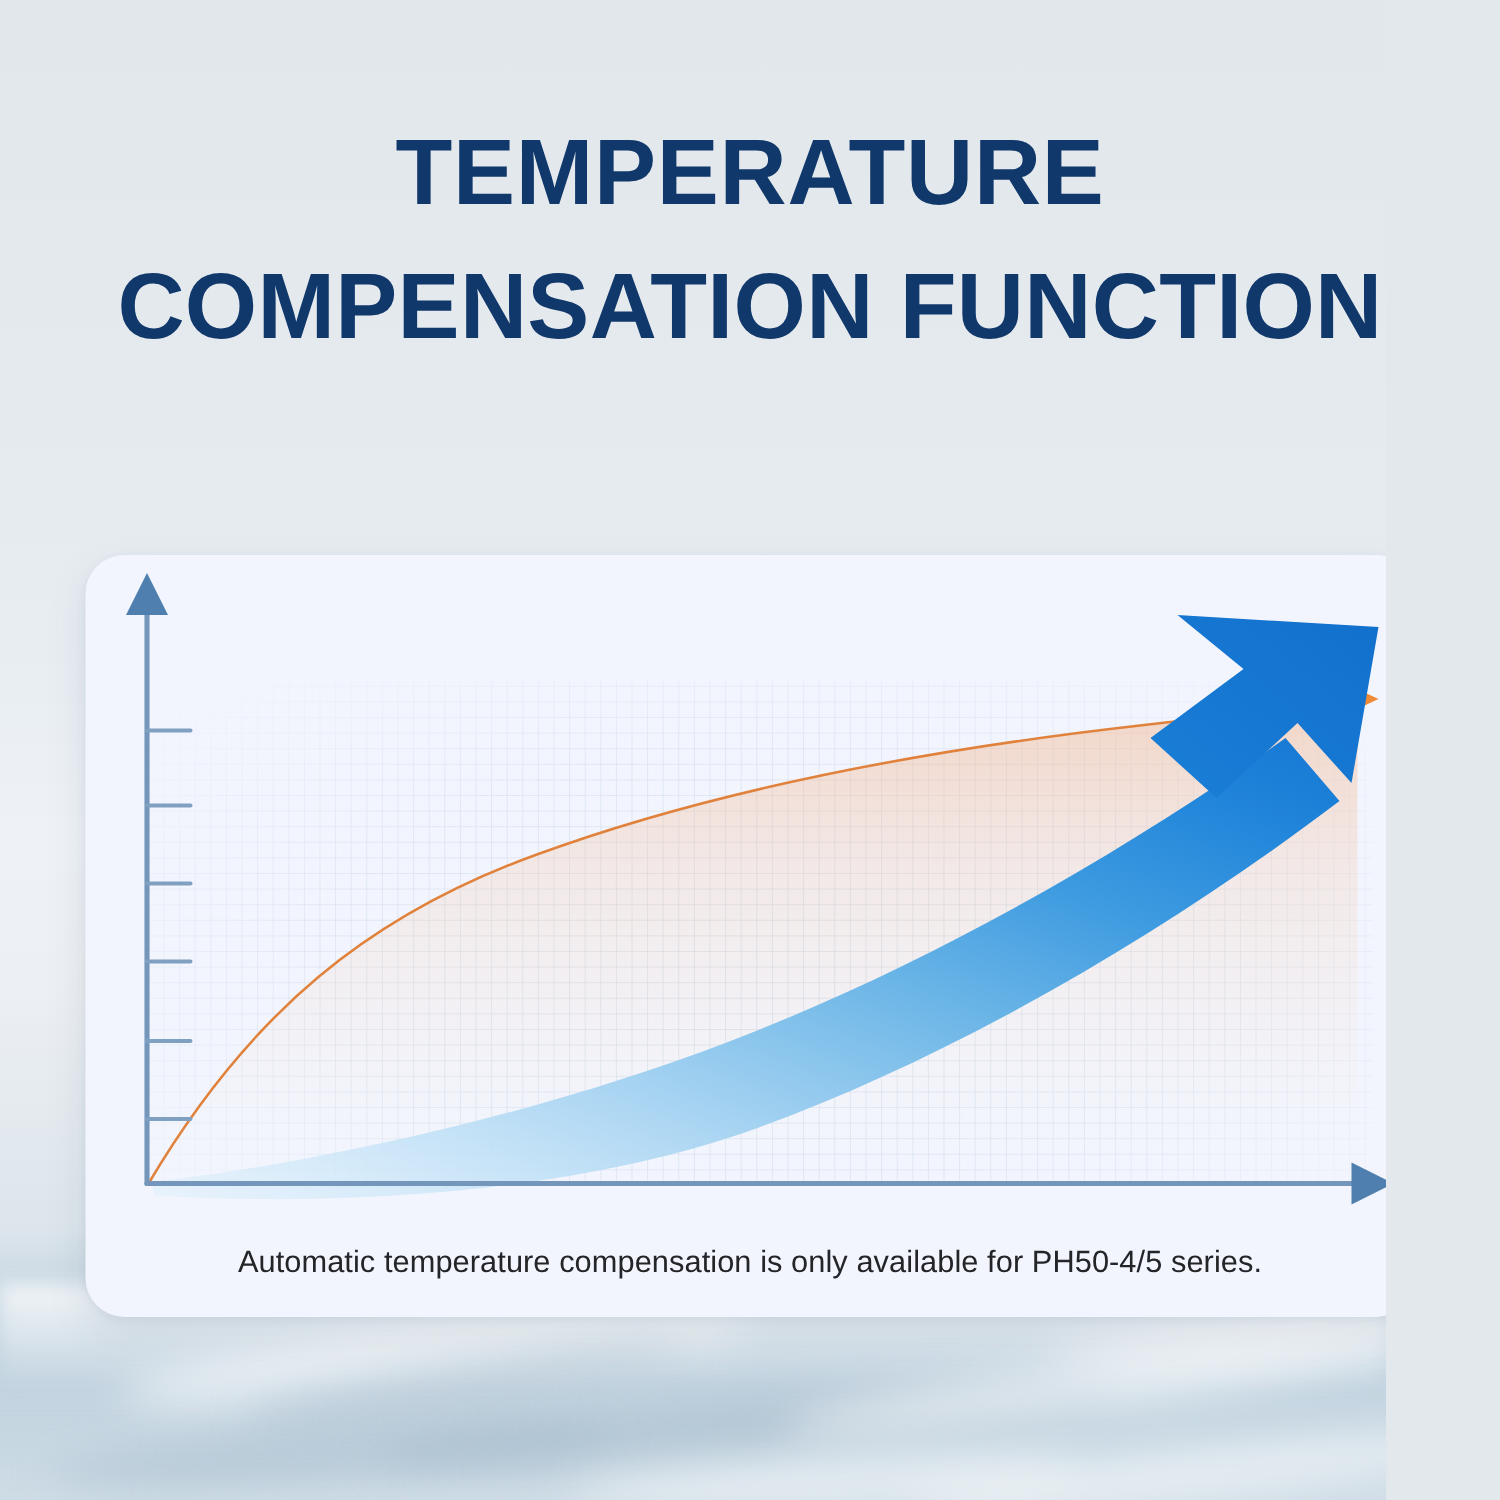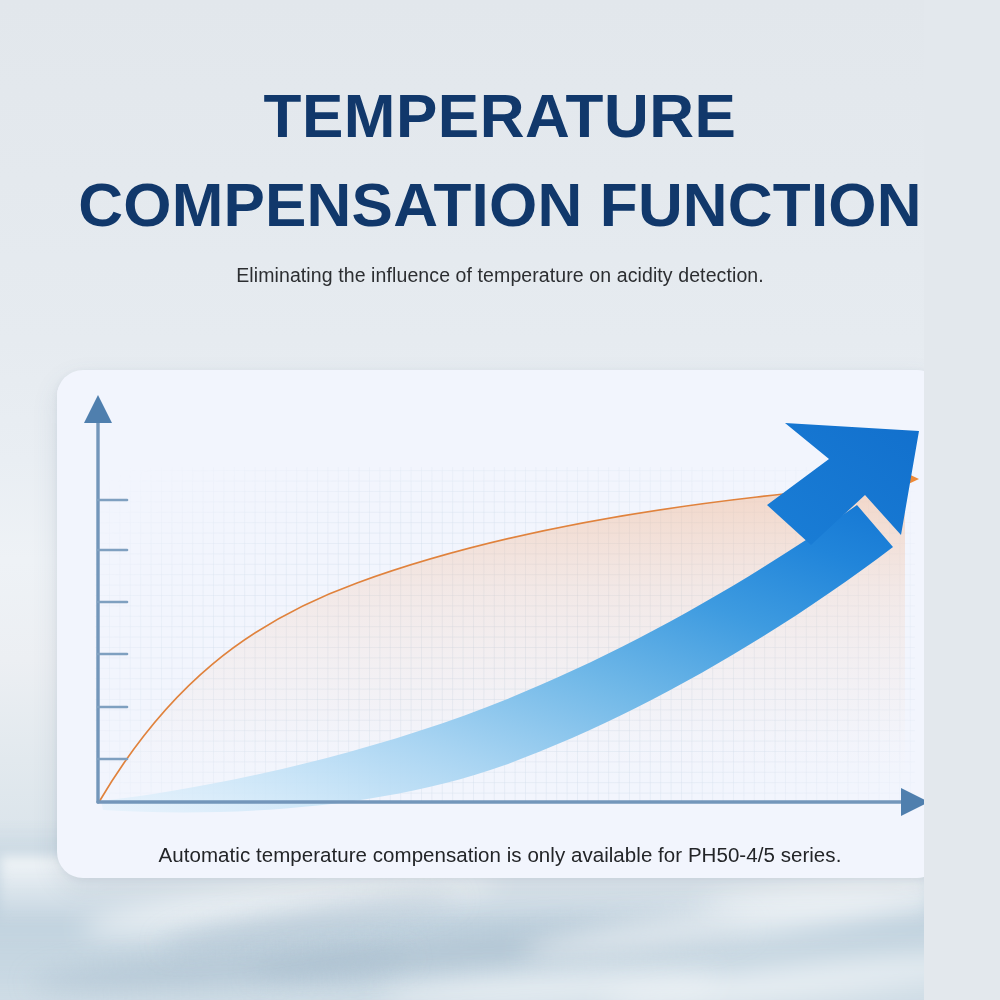--- a/index.html
+++ b/index.html
@@ -114,21 +114,21 @@
     background: #f2f5fd;
     border-radius: 26px;
     box-shadow:
       0 10px 26px rgba(80,100,125,0.13),
       0 2px 6px rgba(80,100,125,0.08);
     overflow: hidden;
   }
 
   .chart-wrap {
     position: absolute;
-    left: 0; top: 17px;
+    left: 0; top: 4px;
     width: 886px;
     height: 508px;
   }
   .chart-svg {
     position: absolute;
     left: 0; top: 0;
     width: 886px;
     height: 440px;
     display: block;
   }
@@ -156,21 +156,20 @@
   <div class="wave w3"></div>
   <div class="wave dark w4"></div>
   <div class="wave w5"></div>
   <div class="wave dark w6"></div>
   <div class="wave w7"></div>
   <div class="wave w8"></div>
 
   <div class="header">
     <div class="title-line l1">TEMPERATURE</div>
     <div class="title-line l2">COMPENSATION FUNCTION</div>
-    <div class="subtitle">Eliminating the influence of temperature on acidity detection.</div>
   </div>
 
   <div class="card">
     <div class="chart-wrap">
 
       <svg class="chart-svg" viewBox="0 0 886 440" preserveAspectRatio="none">
         <defs>
 
           <pattern id="gridSmall" width="10.4" height="10.4" patternUnits="userSpaceOnUse">
             <path d="M 10.4 0 L 0 0 0 10.4" fill="none" stroke="#c3d2e2" stroke-width="0.7"></path>

